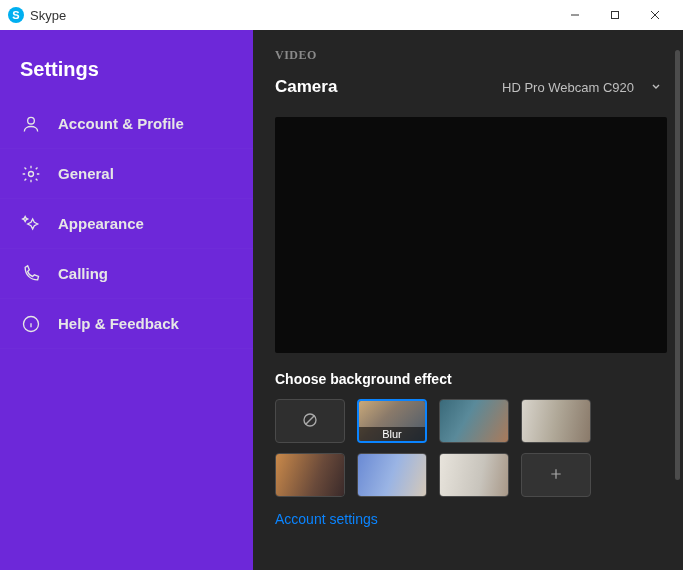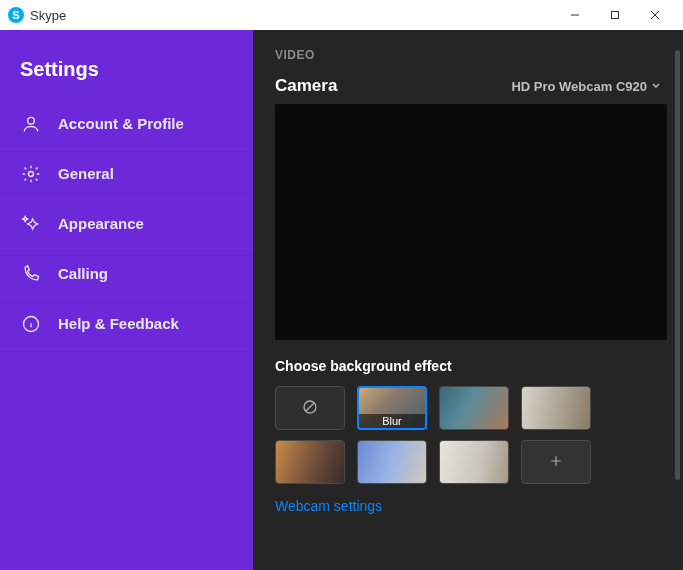--- a/index.html
+++ b/index.html
@@ -87,40 +87,40 @@
     padding: 18px 22px 10px 22px;
     position: relative;
     overflow: hidden;
   }
   .section-label {
     color: #8a8a8a;
     font-size: 12px;
     letter-spacing: 0.5px;
     font-weight: 600;
     margin-bottom: 14px;
+    font-family: Liberation Serif, serif;
   }
   .camera-row {
     display: flex;
     justify-content: space-between;
     align-items: center;
-    margin-bottom: 8px;
+    margin-bottom: 20px;
   }
   .camera-row .title {
     color: #fff;
     font-size: 17px;
     font-weight: 600;
   }
   .camera-select {
     color: #bfbfbf;
     font-size: 13px;
     cursor: pointer;
     display: inline-flex;
     align-items: center;
-    gap: 4px;
-    font-weight: bold;
+    gap: 17px;
   }
   .preview {
     width: 392px;
     height: 236px;
     background: #0a0a0a;
     border-radius: 2px;
     margin-bottom: 18px;
   }
   .bg-label {
     color: #fff;
@@ -310,17 +310,17 @@
       <div class="bg-tile add-tile">
         <span>
           <svg width="16" height="16" viewBox="0 0 24 24">
               <line x1="12" y1="5" x2="12" y2="19"></line>
               <line x1="5" y1="12" x2="19" y2="12"></line>
             </svg>
         </span>
       </div>
     </div>
 
-    <div class="webcam-link">Webcam settings</div>
+    <div class="webcam-link">Account settings</div>
 
     <div class="scrollbar"></div>
   </div>
 </div>
 
 </body></html>

